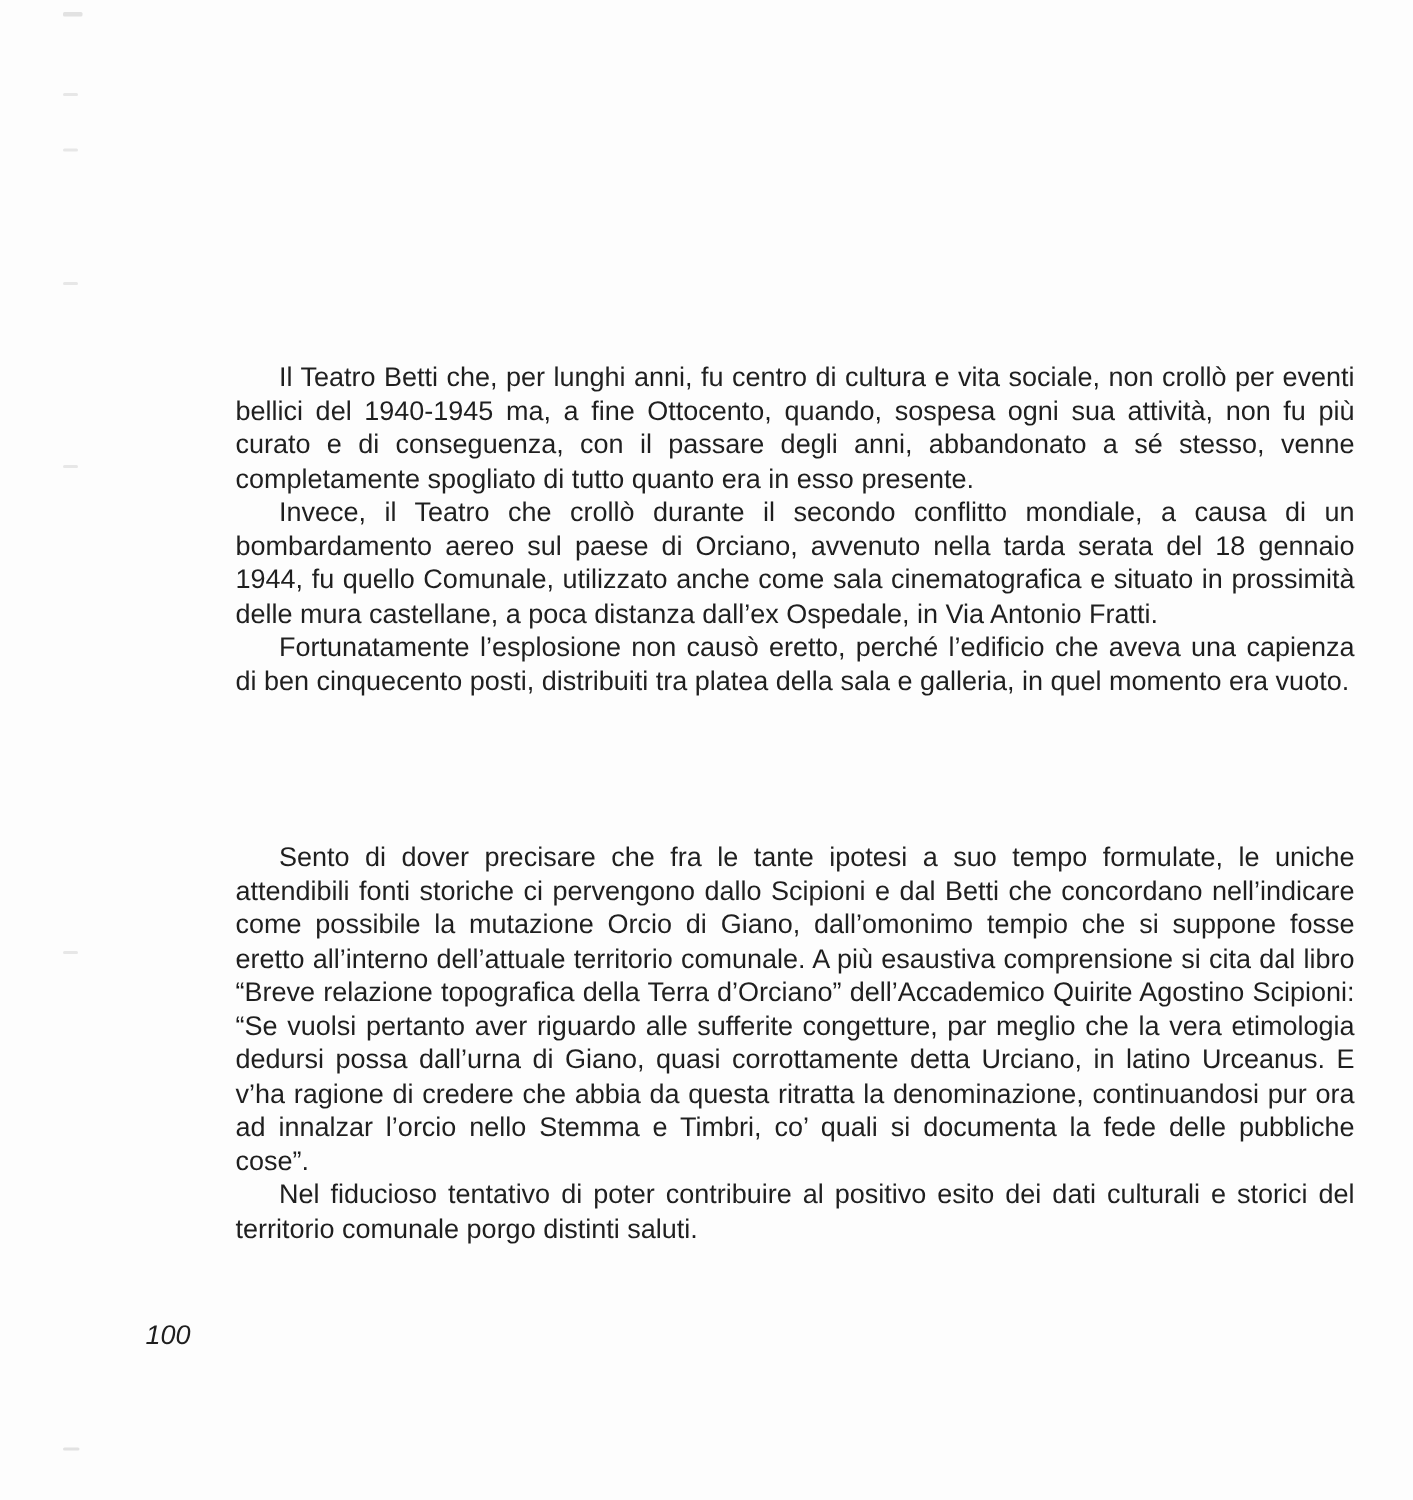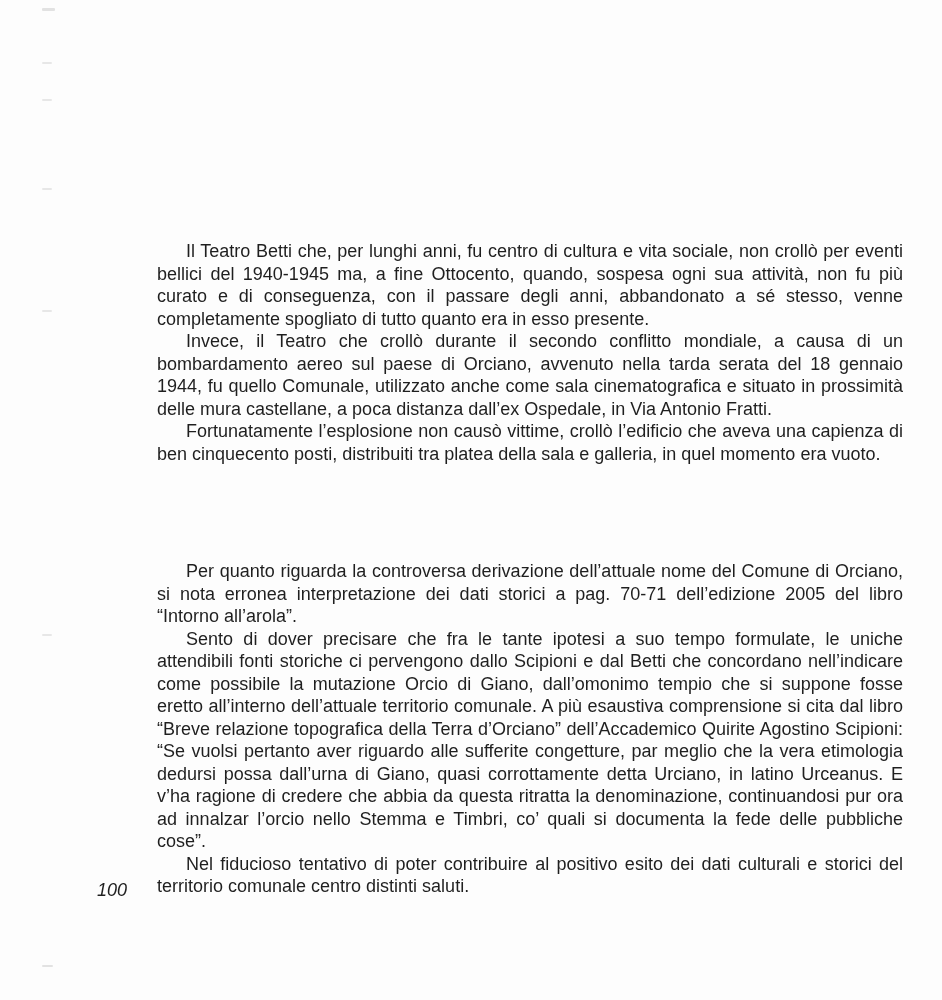--- a/index.html
+++ b/index.html
@@ -66,24 +66,23 @@
   <div class="scan-mark m2"></div>
   <div class="scan-mark m3"></div>
   <div class="scan-mark m4"></div>
   <div class="scan-mark m5"></div>
   <div class="scan-mark m6"></div>
   <div class="scan-mark m7"></div>
 
   <div class="text-block block-1">
     <p>Il Teatro Betti che, per lunghi anni, fu centro di cultura e vita sociale, non crollò per eventi bellici del 1940-1945 ma, a fine Ottocento, quando, sospesa ogni sua attività, non fu più curato e di conseguenza, con il passare degli anni, abbandonato a sé stesso, venne completamente spogliato di tutto quanto era in esso presente.</p>
     <p>Invece, il Teatro che crollò durante il secondo conflitto mondiale, a causa di un bombardamento aereo sul paese di Orciano, avvenuto nella tarda serata del 18 gennaio 1944, fu quello Comunale, utilizzato anche come sala cinematografica e situato in prossimità delle mura castellane, a poca distanza dall’ex Ospedale, in Via Antonio Fratti.</p>
-    <p>Fortunatamente l’esplosione non causò vittime, crollò l’edificio che aveva una capienza di ben cinquecento posti, distribuiti tra platea della sala e galleria, in quel momento era vuoto.</p>
+    <p>Fortunatamente l’esplosione non causò eretto, perché l’edificio che aveva una capienza di ben cinquecento posti, distribuiti tra platea della sala e galleria, in quel momento era vuoto.</p>
   </div>
 
   <div class="text-block block-2">
-    <p>Per quanto riguarda la controversa derivazione dell’attuale nome del Comune di Orciano, si nota erronea interpretazione dei dati storici a pag. 70-71 dell’edizione 2005 del libro “Intorno all’arola”.</p>
     <p>Sento di dover precisare che fra le tante ipotesi a suo tempo formulate, le uniche attendibili fonti storiche ci pervengono dallo Scipioni e dal Betti che concordano nell’indicare come possibile la mutazione Orcio di Giano, dall’omonimo tempio che si suppone fosse eretto all’interno dell’attuale territorio comunale. A più esaustiva comprensione si cita dal libro “Breve relazione topografica della Terra d’Orciano” dell’Accademico Quirite Agostino Scipioni: “Se vuolsi pertanto aver riguardo alle sufferite congetture, par meglio che la vera etimologia dedursi possa dall’urna di Giano, quasi corrottamente detta Urciano, in latino Urceanus. E v’ha ragione di credere che abbia da questa ritratta la denominazione, continuandosi pur ora ad innalzar l’orcio nello Stemma e Timbri, co’ quali si documenta la fede delle pubbliche cose”.</p>
-    <p>Nel fiducioso tentativo di poter contribuire al positivo esito dei dati culturali e storici del territorio comunale centro distinti saluti.</p>
+    <p>Nel fiducioso tentativo di poter contribuire al positivo esito dei dati culturali e storici del territorio comunale porgo distinti saluti.</p>
   </div>
 
   <div class="page-number">100</div>
 
 </div>
 
 </body></html>

